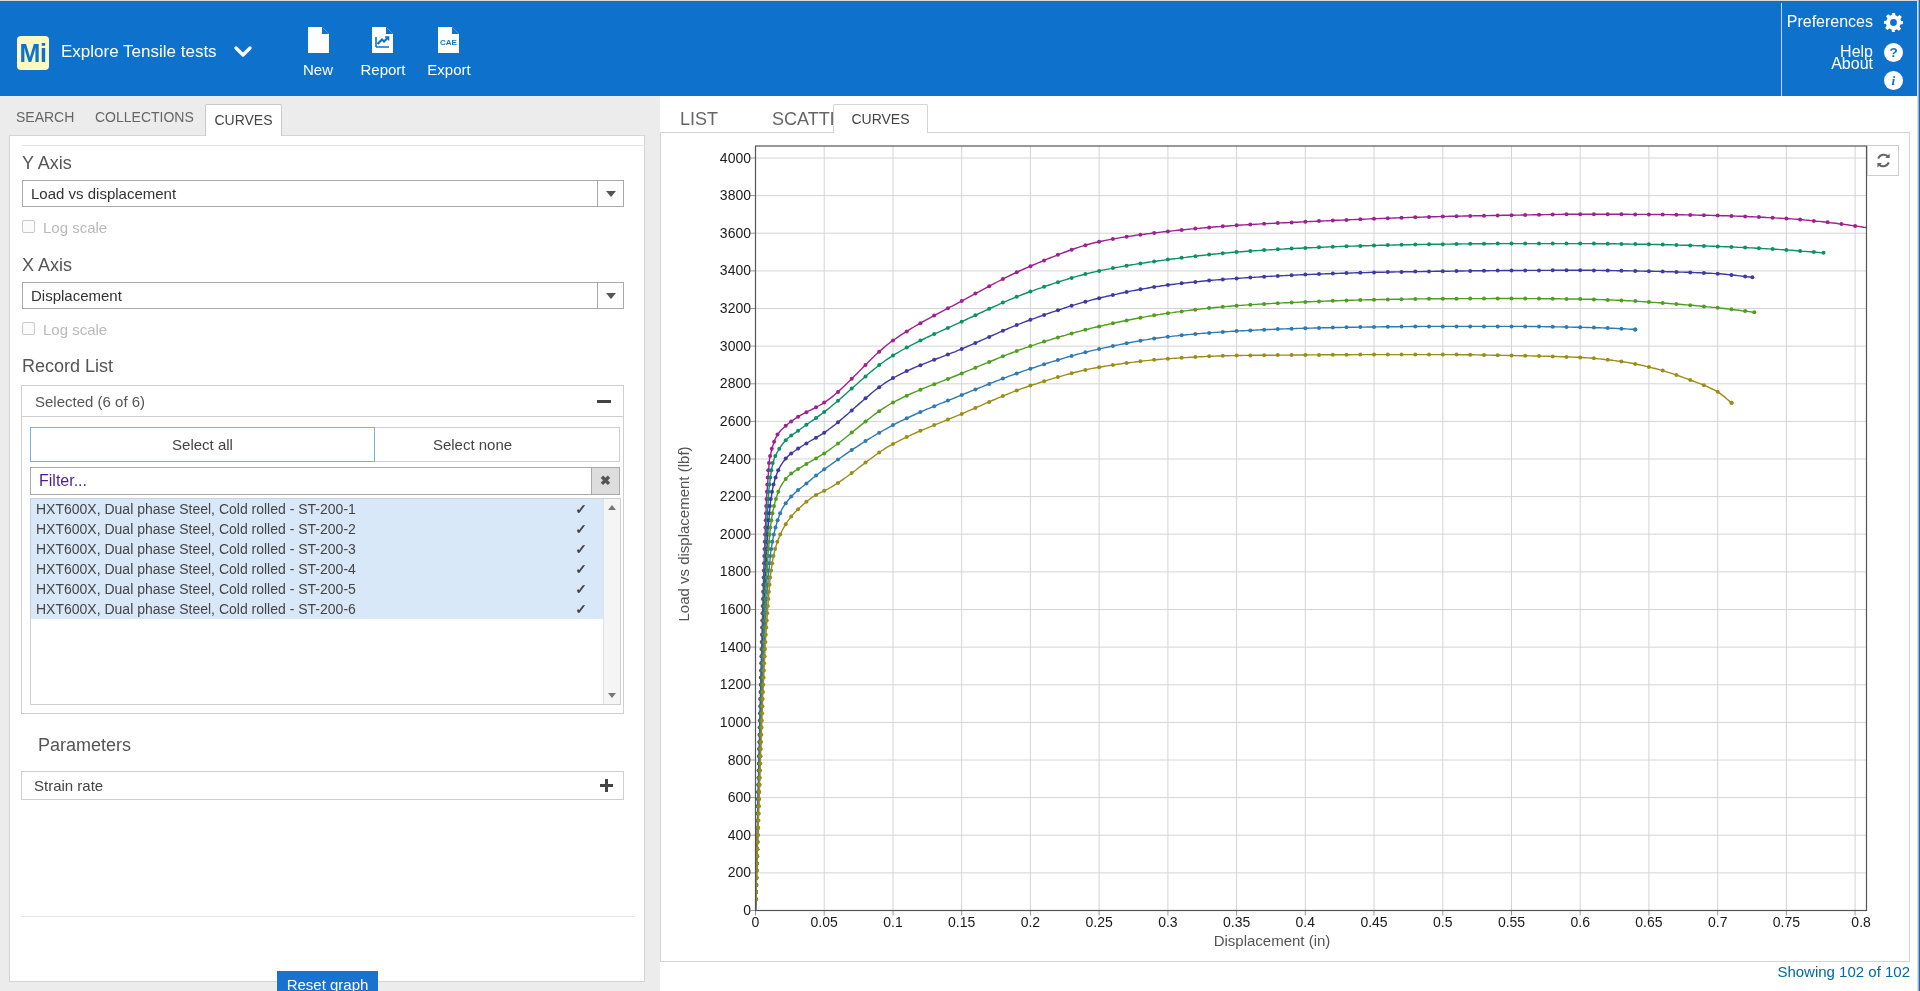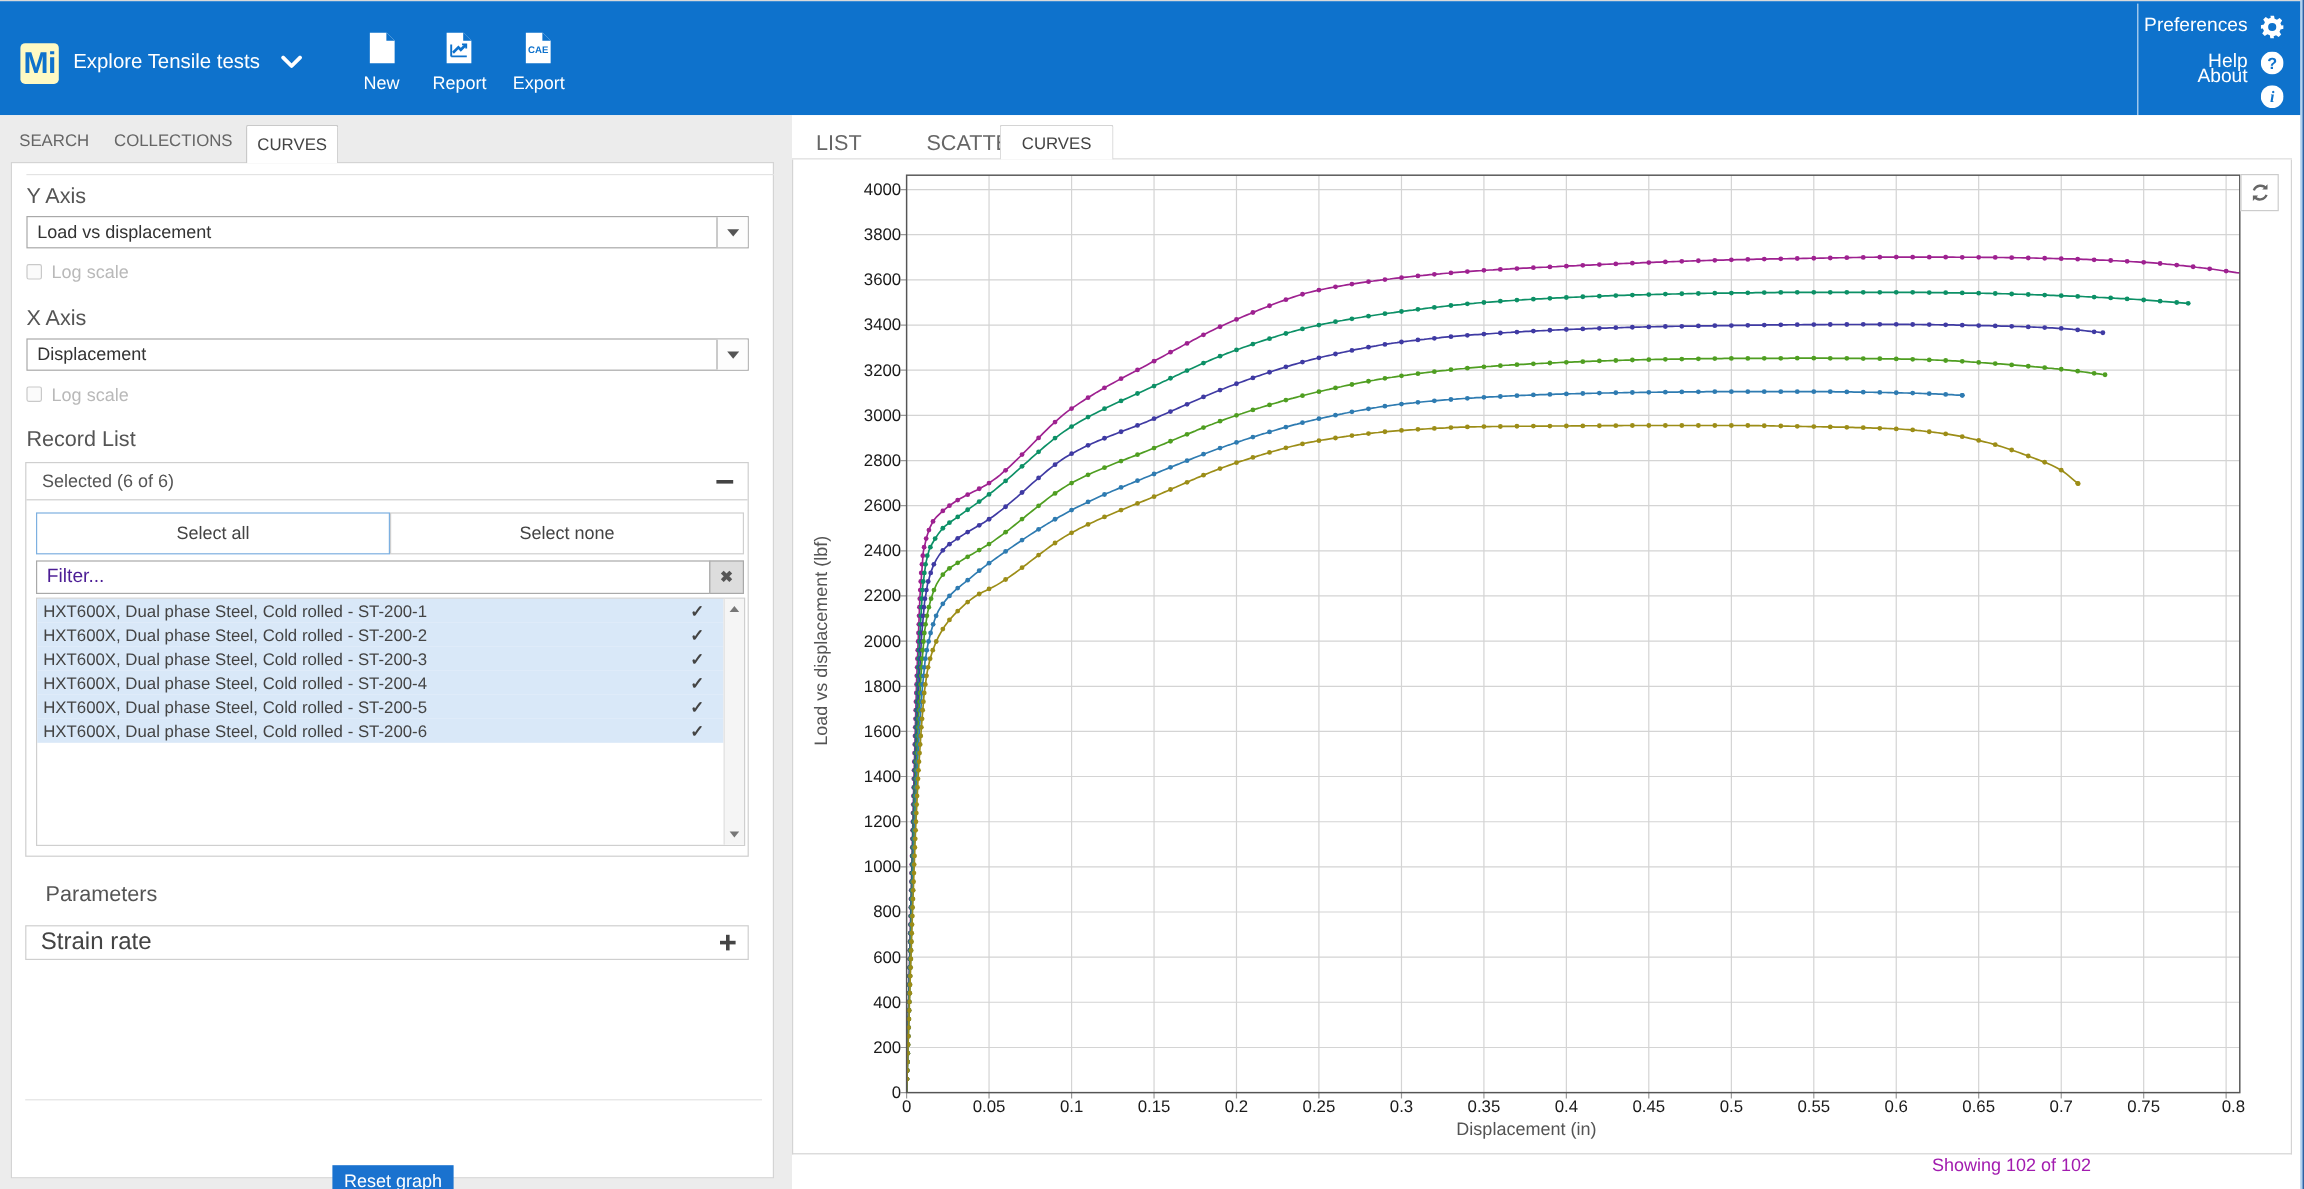--- a/index.html
+++ b/index.html
@@ -35,35 +35,35 @@
 #rechead { position:absolute; left:0; top:0; width:601px; height:31px; border-bottom:1px solid #cfcfcf; font-size:15px; color:#555; line-height:31px; padding-left:13px;}
 #recminus { position:absolute; right:12px; top:14px; width:14px; height:3px; background:#444; }
 .selallbtn { position:absolute; top:41px; height:35px; font-size:15px; color:#444; text-align:center; line-height:33px; background:#fff;}
 #filterbox { position:absolute; left:8px; top:81px; width:562px; height:28px; border:1px solid #a9a9a9; font-size:16px; color:#4c1d95; line-height:26px; padding-left:8px; }
 #filterx { position:absolute; left:569px; top:81px; width:29px; height:28px; background:#ddd; border:1px solid #a9a9a9; color:#555; text-align:center; line-height:26px; font-size:13px; font-weight:bold;}
 #reclist { position:absolute; left:8px; top:112px; width:591px; height:207px; border:1px solid #cfcfcf; }
 .recrow { position:absolute; left:0; width:572px; height:20px; background:#d9e8f8; font-size:14px; color:#444; line-height:20px; padding-left:5px; }
 .reccheck { position:absolute; right:16px; top:0px; font-size:14px; color:#444; font-weight:bold;}
 #recscroll { position:absolute; right:0; top:0; width:17px; height:205px; background:#f5f5f5; border-left:1px solid #e2e2e2;}
 .sarrow { position:absolute; left:4px; width:0; height:0; border-left:4px solid transparent; border-right:4px solid transparent; }
-#strainbox { position:absolute; left:11px; top:635px; width:603px; height:29px; border:1px solid #cfcfcf; font-size:20px; color:#444; line-height:27px; padding-left:12px;}
+#strainbox { position:absolute; left:11px; top:635px; width:603px; height:29px; border:1px solid #cfcfcf; font-size:15px; color:#444; line-height:27px; padding-left:12px;}
 #strainplus { position:absolute; right:10px; top:7px; width:13px; height:13px; }
 #strainplus:before { content:""; position:absolute; left:0; top:5px; width:13px; height:3px; background:#444;}
 #strainplus:after { content:""; position:absolute; left:5px; top:0; width:3px; height:13px; background:#444;}
 #resetbtn { position:absolute; left:267px; top:808px; width:101px; height:27px; background:#1a72cf; color:#fff; font-size:15px; text-align:center; line-height:27px;margin-top:27px; }
 
 
 #rpanel { position:absolute; left:660px; top:96px; width:1257px; height:895px; background:#fff; }
 #rgap { position:absolute; left:645px; top:96px; width:15px; height:895px; background:#ececec; }
 .rtab { position:absolute; top:105px; height:28px; font-size:18px; color:#666; line-height:28px; z-index:2;margin-left:11px;}
 #rtabline { position:absolute; left:660px; top:132px; width:1250px; height:1px; background:#d4d4d4; }
 #rtab-active { position:absolute; left:833px; top:104px; width:95px; height:29px; background:#fff; border:1px solid #d4d4d4; border-bottom:none; border-radius:2px 2px 0 0; color:#444; font-size:14px; text-align:center; line-height:28px; z-index:3; }
 #chartbox { position:absolute; left:660px; top:133px; width:1250px; height:829px; border:1px solid #d4d4d4; border-top:none; background:#fff; }
 #refreshbtn { position:absolute; left:1867px; top:145px; width:32px; height:31px; border:1px solid #ccc; background:#fff; z-index:4;}
-#showing { position:absolute; left:1610px; top:963px; width:300px; font-size:15px; color:#a21caf; }
+#showing { position:absolute; left:1610px; top:963px; width:300px; font-size:15px; color:#0369a1; text-align:right; }
 #scrollstrip { position:absolute; left:1917px; top:0; width:3px; height:991px; background:#88b5e2; }
 #scrollstrip:before { content:""; position:absolute; left:0; top:0; width:1px; height:991px; background:#cfe3f6;}
 #scrollstrip:after { content:""; position:absolute; right:0; top:0; width:1px; height:991px; background:#30619f;}
 </style>
 </head>
 <body>
 <div id="topline"></div>
 <div id="topbar">
   <div id="logo">Mi</div>
   <div id="apptitle">Explore Tensile tests</div>
@@ -122,21 +122,21 @@
   <div class="selbox" style="top:44px;">Load vs displacement<span class="selbtn"></span></div>
   <div class="cb" style="left:12px; top:84px;"></div>
   <div class="cblabel" style="left:33px; top:83px;">Log scale</div>
   <div class="h2" style="left:12px; top:119px;">X Axis</div>
   <div class="selbox" style="top:146px;">Displacement<span class="selbtn"></span></div>
   <div class="cb" style="left:12px; top:186px;"></div>
   <div class="cblabel" style="left:33px; top:185px;">Log scale</div>
   <div class="h2" style="left:12px; top:220px;">Record List</div>
   <div id="recpanel">
     <div id="rechead">Selected (6 of 6)<span id="recminus"></span></div>
-    <div class="selallbtn" style="left:8px; width:295px; border:1px solid #7db0e0; z-index:2;">Select all</div>
+    <div class="selallbtn" style="left:8px; width:345px; border:1px solid #7db0e0; z-index:2;">Select all</div>
     <div class="selallbtn" style="left:303px; width:295px; border:1px solid #cfcfcf;">Select none</div>
     <div id="filterbox">Filter...</div>
     <div id="filterx">✖</div>
     <div id="reclist">
       <div class="recrow" style="top:0px">HXT600X, Dual phase Steel, Cold rolled - ST-200-1<span class="reccheck">✓</span></div>
       <div class="recrow" style="top:20px">HXT600X, Dual phase Steel, Cold rolled - ST-200-2<span class="reccheck">✓</span></div>
       <div class="recrow" style="top:40px">HXT600X, Dual phase Steel, Cold rolled - ST-200-3<span class="reccheck">✓</span></div>
       <div class="recrow" style="top:60px">HXT600X, Dual phase Steel, Cold rolled - ST-200-4<span class="reccheck">✓</span></div>
       <div class="recrow" style="top:80px">HXT600X, Dual phase Steel, Cold rolled - ST-200-5<span class="reccheck">✓</span></div>
       <div class="recrow" style="top:100px">HXT600X, Dual phase Steel, Cold rolled - ST-200-6<span class="reccheck">✓</span></div>

